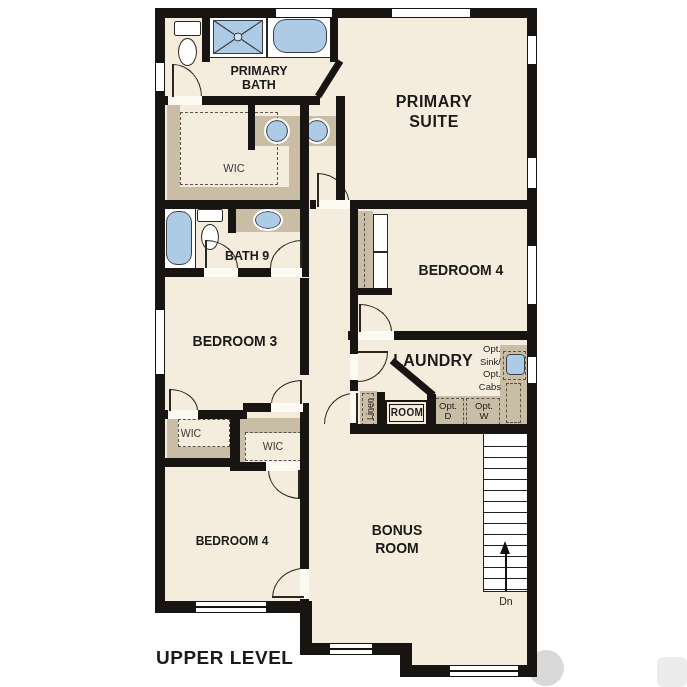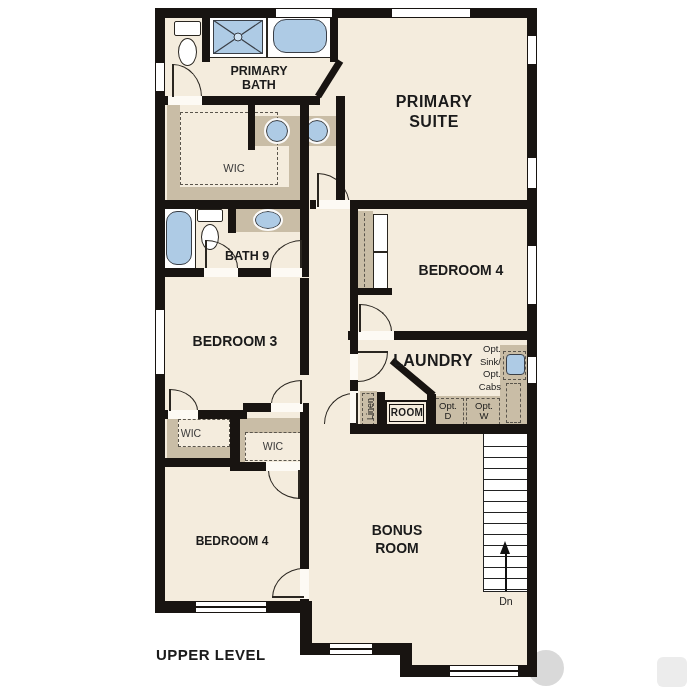--- a/index.html
+++ b/index.html
@@ -218,14 +218,14 @@
   <div class="lbl c" style="left:484px;top:411px;font-size:9.5px;font-weight:500;line-height:1.1;">Opt.
 W</div>
   <div class="lbl c" style="left:407px;top:413px;font-size:10px;font-weight:600;letter-spacing:.4px;">ROOM</div>
   <div class="lbl c" style="left:370px;top:409px;font-size:9px;font-weight:500;transform:translate(-50%,-50%) rotate(-90deg);">Linen</div>
   <div class="lbl c" style="left:191px;top:434px;font-size:10.5px;font-weight:400;color:#3a3a3a;">WIC</div>
   <div class="lbl c" style="left:273px;top:447px;font-size:10.5px;font-weight:400;color:#3a3a3a;">WIC</div>
   <div class="lbl c" style="left:232px;top:542px;font-size:12px;font-weight:700;">BEDROOM 4</div>
   <div class="lbl c" style="left:397px;top:539px;font-size:14px;font-weight:700;line-height:1.3;">BONUS
 ROOM</div>
   <div class="lbl c" style="left:506px;top:602px;font-size:10.5px;font-weight:400;">Dn</div>
-  <div class="lbl" style="left:156px;top:647px;font-size:15px;font-weight:700;letter-spacing:.5px;text-align:left;">UPPER LEVEL</div>
+  <div class="lbl" style="left:156px;top:647px;font-size:19px;font-weight:700;letter-spacing:.5px;text-align:left;">UPPER LEVEL</div>
 </div>
 
 </body></html>

